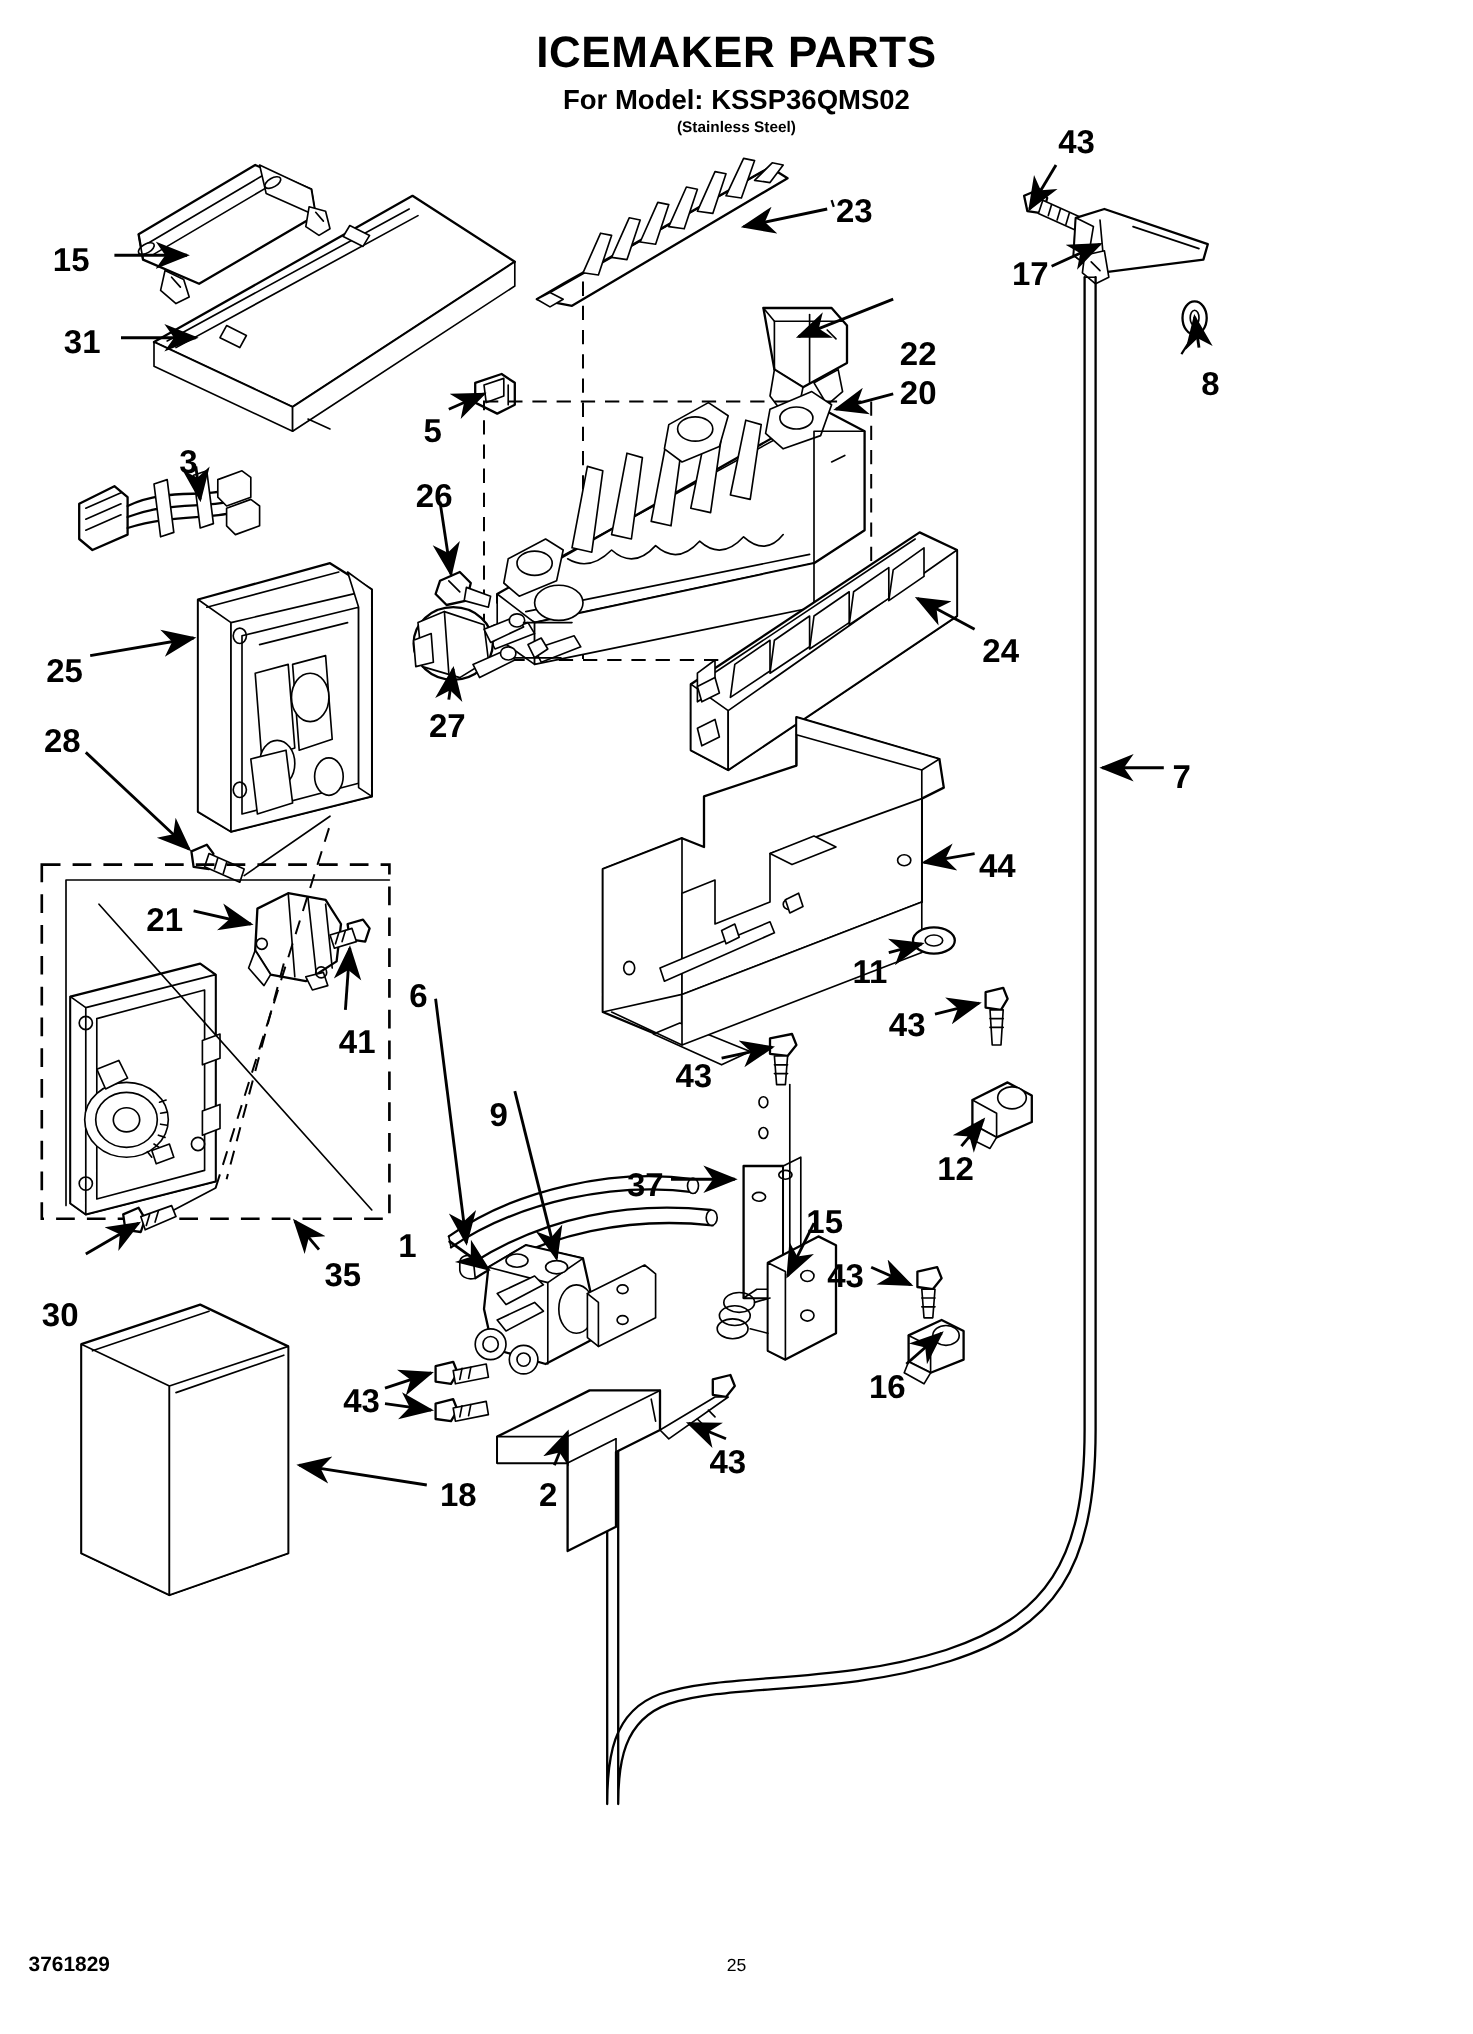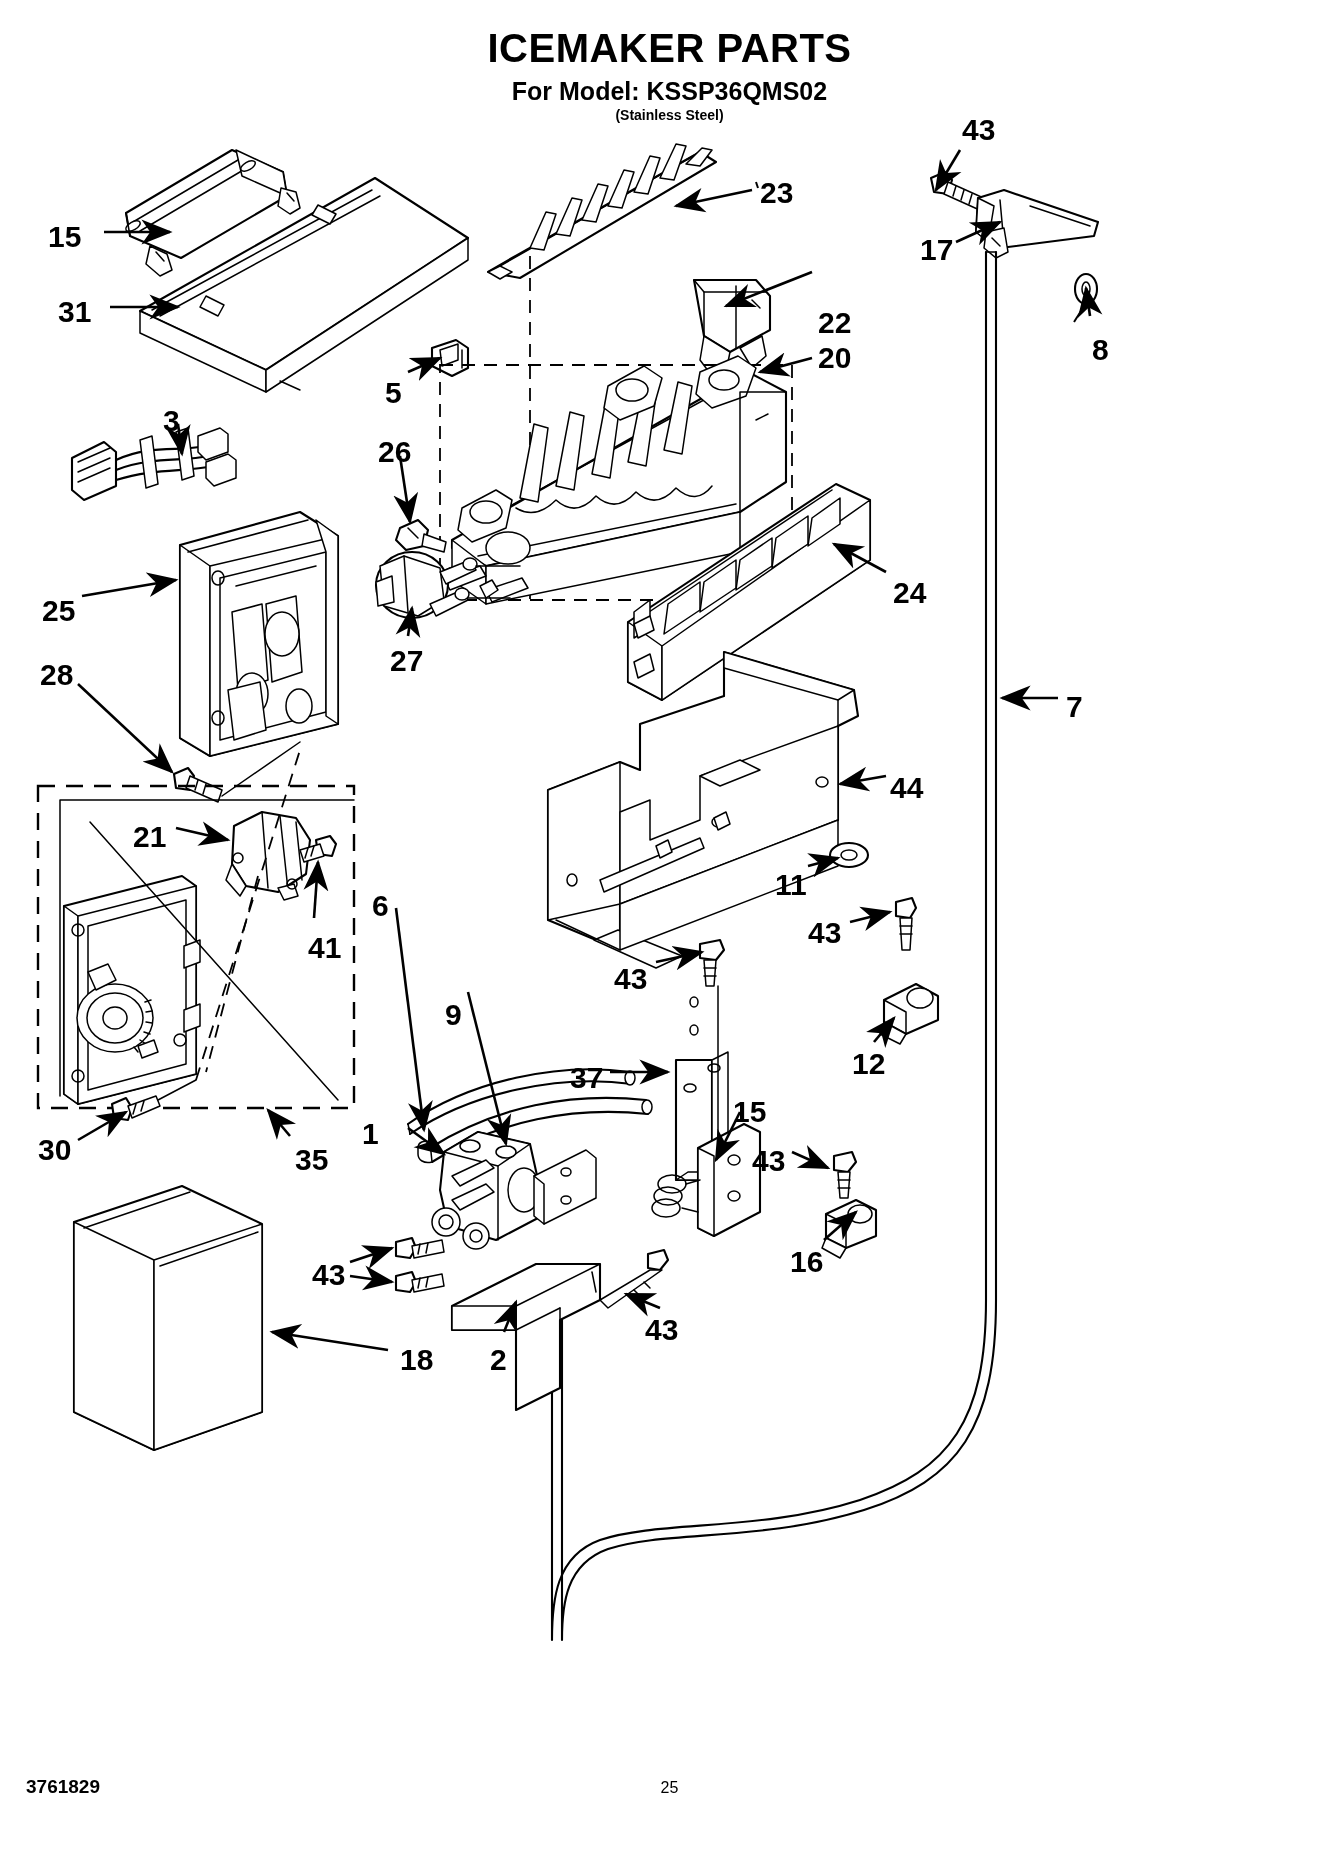--- a/index.html
+++ b/index.html
@@ -512,21 +512,21 @@
   <div class="callout" style="left:890px; top:773px;">44</div>
   <div class="callout" style="left:775px; top:870px;">11</div>
   <div class="callout" style="left:133px; top:822px;">21</div>
   <div class="callout" style="left:308px; top:933px;">41</div>
   <div class="callout" style="left:372px; top:891px;">6</div>
   <div class="callout" style="left:445px; top:1000px;">9</div>
   <div class="callout" style="left:614px; top:964px;">43</div>
   <div class="callout" style="left:808px; top:918px;">43</div>
   <div class="callout" style="left:852px; top:1049px;">12</div>
   <div class="callout" style="left:570px; top:1063px;">37</div>
-  <div class="callout" style="left:38px;  top:1135px;">30</div>
+  <div class="callout" style="left:38px;  top:1181px;">30</div>
   <div class="callout" style="left:295px; top:1145px;">35</div>
   <div class="callout" style="left:362px; top:1119px;">1</div>
   <div class="callout" style="left:733px; top:1097px;">15</div>
   <div class="callout" style="left:752px; top:1146px;">43</div>
   <div class="callout" style="left:790px; top:1247px;">16</div>
   <div class="callout" style="left:312px; top:1260px;">43</div>
   <div class="callout" style="left:490px; top:1345px;">2</div>
   <div class="callout" style="left:645px; top:1315px;">43</div>
   <div class="callout" style="left:400px; top:1345px;">18</div>
 

